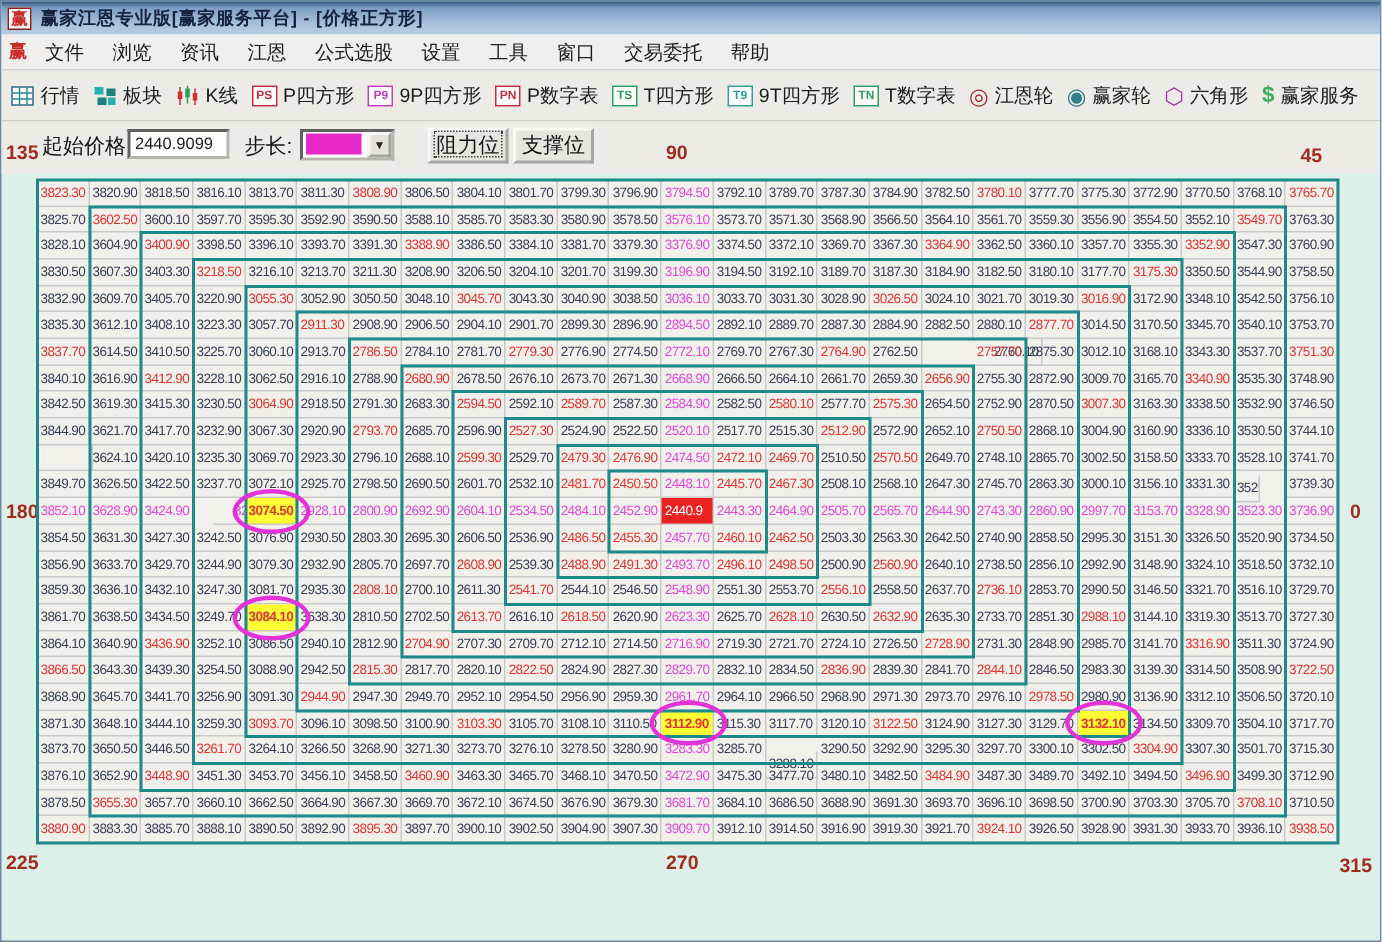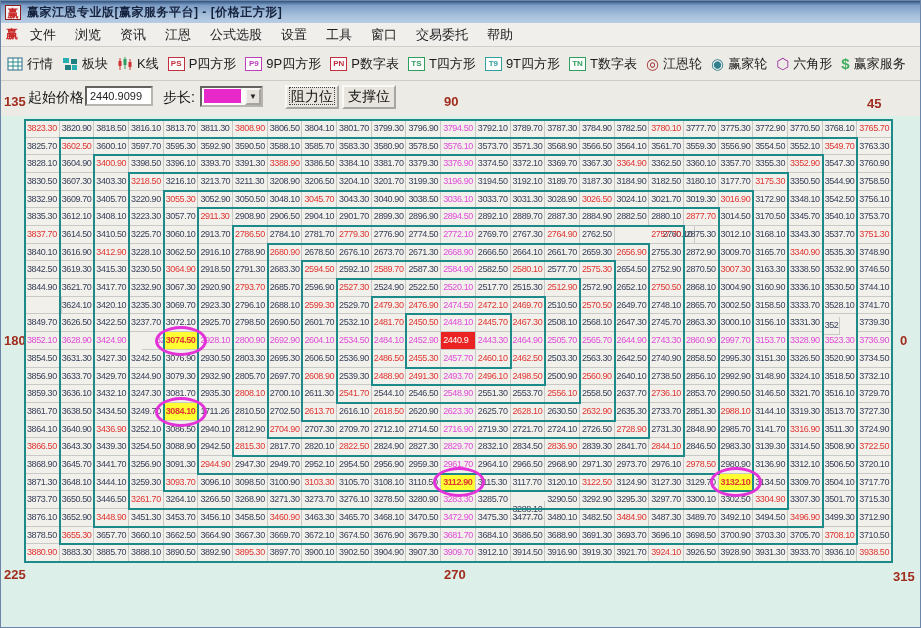--- a/index.html
+++ b/index.html
@@ -610,21 +610,21 @@
       <div class="cell" style="left: 693.6px; top: 265.2px; width: 34.68px; height: 17.68px; line-height: 16.68px; color: rgb(57, 65, 90);">2990.50</div>
       <div class="cell" style="left: 728.28px; top: 265.2px; width: 34.68px; height: 17.68px; line-height: 16.68px; color: rgb(57, 65, 90);">3146.50</div>
       <div class="cell" style="left: 762.96px; top: 265.2px; width: 34.68px; height: 17.68px; line-height: 16.68px; color: rgb(57, 65, 90);">3321.70</div>
       <div class="cell" style="left: 797.64px; top: 265.2px; width: 34.68px; height: 17.68px; line-height: 16.68px; color: rgb(57, 65, 90);">3516.10</div>
       <div class="cell" style="left: 832.32px; top: 265.2px; width: 34.68px; height: 17.68px; line-height: 16.68px; color: rgb(57, 65, 90);">3729.70</div>
       <div class="cell" style="left: 0px; top: 282.88px; width: 34.68px; height: 17.68px; line-height: 16.68px; color: rgb(57, 65, 90);">3861.70</div>
       <div class="cell" style="left: 34.68px; top: 282.88px; width: 34.68px; height: 17.68px; line-height: 16.68px; color: rgb(57, 65, 90);">3638.50</div>
       <div class="cell" style="left: 69.36px; top: 282.88px; width: 34.68px; height: 17.68px; line-height: 16.68px; color: rgb(57, 65, 90);">3434.50</div>
       <div class="cell" style="left: 104.04px; top: 282.88px; width: 34.68px; height: 17.68px; line-height: 16.68px; color: rgb(57, 65, 90);">3249.70</div>
       <div class="cell" style="left: 138.72px; top: 282.88px; width: 34.68px; height: 17.68px; line-height: 16.68px; background: rgb(255, 255, 51); font-weight: bold; color: rgb(224, 53, 50);">3084.10</div>
-      <div class="cell" style="left: 173.4px; top: 282.88px; width: 34.68px; height: 17.68px; line-height: 16.68px; color: rgb(57, 65, 90);">1711.26</div>
+      <div class="cell" style="left: 173.4px; top: 282.88px; width: 34.68px; height: 17.68px; line-height: 16.68px; color: rgb(57, 65, 90);">3638.30</div>
       <div class="cell" style="left: 208.08px; top: 282.88px; width: 34.68px; height: 17.68px; line-height: 16.68px; color: rgb(57, 65, 90);">2810.50</div>
       <div class="cell" style="left: 242.76px; top: 282.88px; width: 34.68px; height: 17.68px; line-height: 16.68px; color: rgb(57, 65, 90);">2702.50</div>
       <div class="cell" style="left: 277.44px; top: 282.88px; width: 34.68px; height: 17.68px; line-height: 16.68px; color: rgb(224, 53, 50);">2613.70</div>
       <div class="cell" style="left: 312.12px; top: 282.88px; width: 34.68px; height: 17.68px; line-height: 16.68px; color: rgb(57, 65, 90);">2616.10</div>
       <div class="cell" style="left: 346.8px; top: 282.88px; width: 34.68px; height: 17.68px; line-height: 16.68px; color: rgb(224, 53, 50);">2618.50</div>
       <div class="cell" style="left: 381.48px; top: 282.88px; width: 34.68px; height: 17.68px; line-height: 16.68px; color: rgb(57, 65, 90);">2620.90</div>
       <div class="cell" style="left: 416.16px; top: 282.88px; width: 34.68px; height: 17.68px; line-height: 16.68px; color: rgb(224, 74, 216);">2623.30</div>
       <div class="cell" style="left: 450.84px; top: 282.88px; width: 34.68px; height: 17.68px; line-height: 16.68px; color: rgb(57, 65, 90);">2625.70</div>
       <div class="cell" style="left: 485.52px; top: 282.88px; width: 34.68px; height: 17.68px; line-height: 16.68px; color: rgb(224, 53, 50);">2628.10</div>
       <div class="cell" style="left: 520.2px; top: 282.88px; width: 34.68px; height: 17.68px; line-height: 16.68px; color: rgb(57, 65, 90);">2630.50</div>

